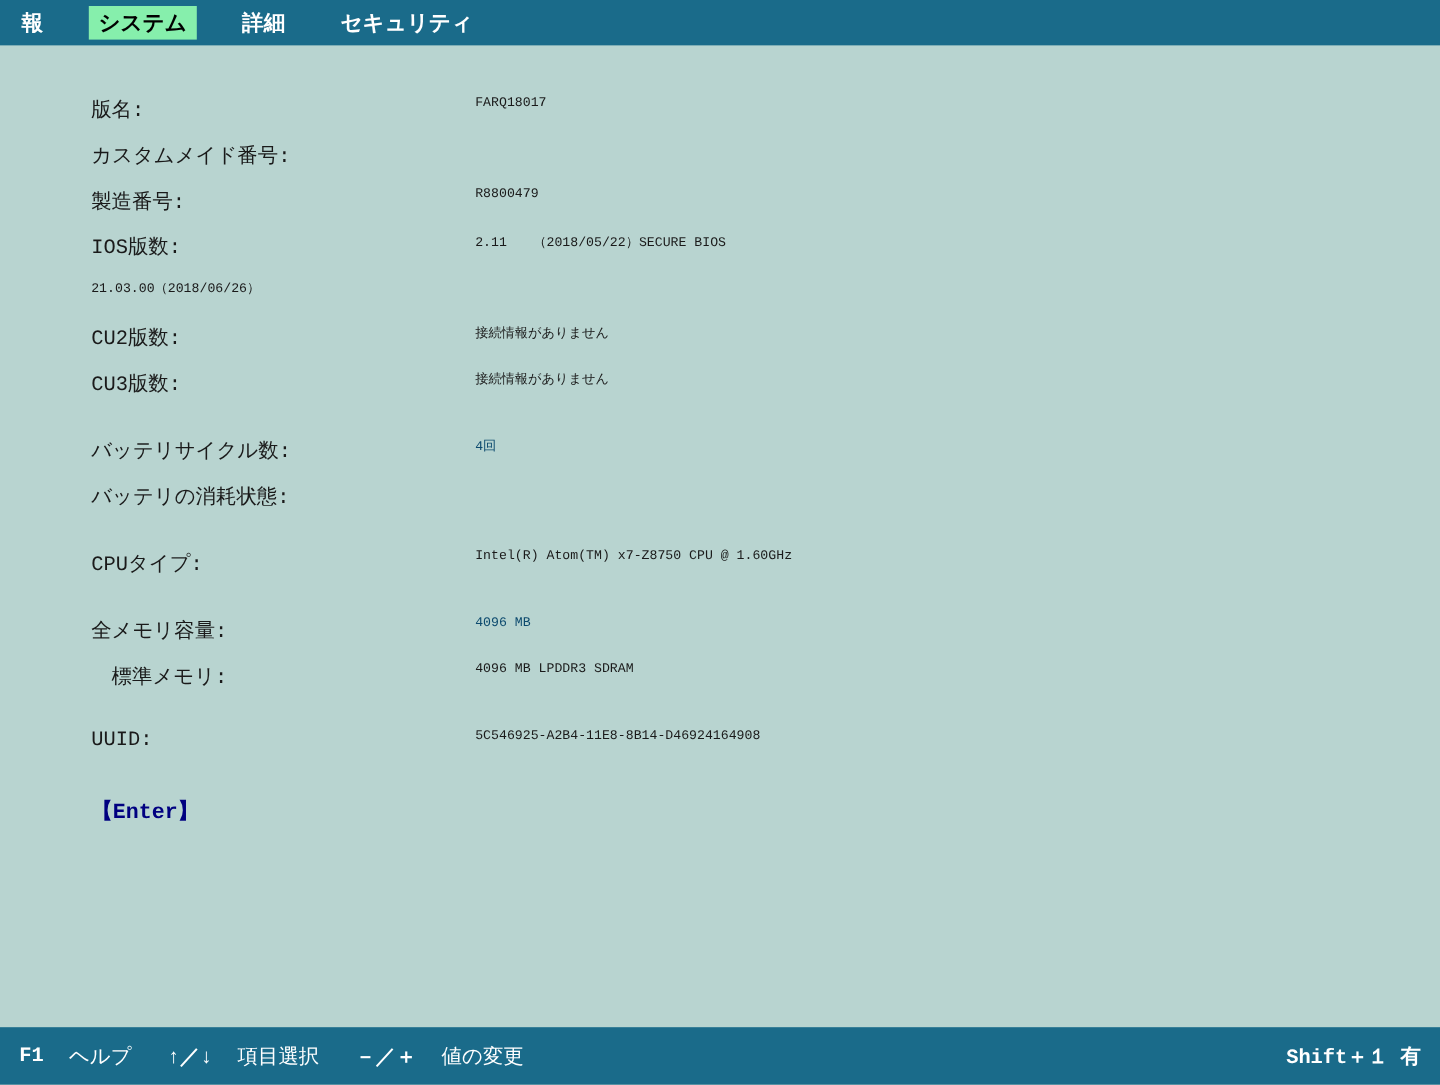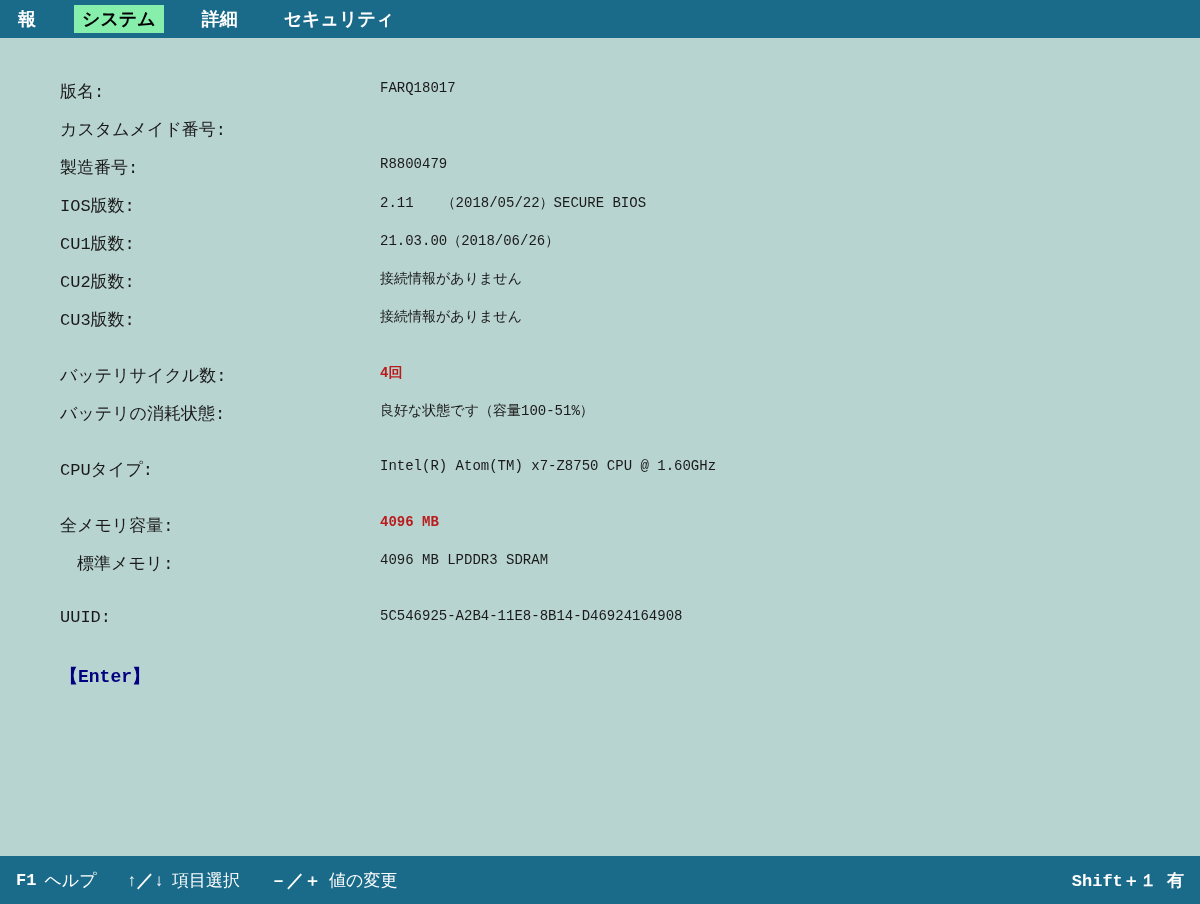--- a/index.html
+++ b/index.html
@@ -48,21 +48,21 @@
 
     .menu-item.active {
       background: #86efac;
       color: #000000;
     }
 
     
     .content-area {
       flex: 1;
       background: #b8d4d0;
-      padding: 30px 60px 20px 60px;
+      padding: 30px 60px 20px 76px;
       display: flex;
       flex-direction: column;
       gap: 0px;
     }
 
     .info-row {
       display: flex;
       flex-direction: row;
       margin-bottom: 10px;
       align-items: flex-start;
@@ -79,46 +79,46 @@
       color: #1a1a1a;
       font-size: 17px;
       font-weight: normal;
       text-align: left;
       padding-right: 20px;
     }
 
     .value-col {
       flex: 1;
       color: #1a1a1a;
-      font-size: 14px;
+      font-size: 11px;
       font-weight: normal;
     }
 
     .value-col.bold-value {
-      font-weight: bold;
-      color: #b91c1c;
+      font-weight: normal;
+      color: #0c4a6e;
     }
 
     
     .status-bar {
       background: #1a6b8a;
       color: #ffffff;
       display: flex;
       flex-direction: row;
       padding: 6px 16px;
       font-size: 17px;
       height: 48px;
       align-items: center;
       gap: 0;
     }
 
     .status-item {
       display: flex;
       align-items: center;
-      gap: 8px;
+      gap: 21px;
       margin-right: 30px;
     }
 
     .status-key {
       font-weight: bold;
       color: #ffffff;
     }
 
     .status-desc {
       color: #ffffff;
@@ -167,21 +167,20 @@
       <div class="label-col">製造番号:</div>
       <div class="value-col">R8800479</div>
     </div>
 
     <div class="info-row">
       <div class="label-col">IOS版数:</div>
       <div class="value-col">2.11　　（2018/05/22）SECURE BIOS</div>
     </div>
 
     <div class="info-row">
-      <div class="label-col">CU1版数:</div>
       <div class="value-col">21.03.00（2018/06/26）</div>
     </div>
 
     <div class="info-row">
       <div class="label-col">CU2版数:</div>
       <div class="value-col">接続情報がありません</div>
     </div>
 
     <div class="info-row">
       <div class="label-col">CU3版数:</div>
@@ -190,21 +189,20 @@
 
     <div class="blank-row"></div>
 
     <div class="info-row">
       <div class="label-col">バッテリサイクル数:</div>
       <div class="value-col bold-value">4回</div>
     </div>
 
     <div class="info-row">
       <div class="label-col">バッテリの消耗状態:</div>
-      <div class="value-col">良好な状態です（容量100-51%）</div>
     </div>
 
     <div class="blank-row"></div>
 
     <div class="info-row">
       <div class="label-col">CPUタイプ:</div>
       <div class="value-col">Intel(R) Atom(TM) x7-Z8750  CPU @ 1.60GHz</div>
     </div>
 
     <div class="blank-row"></div>

